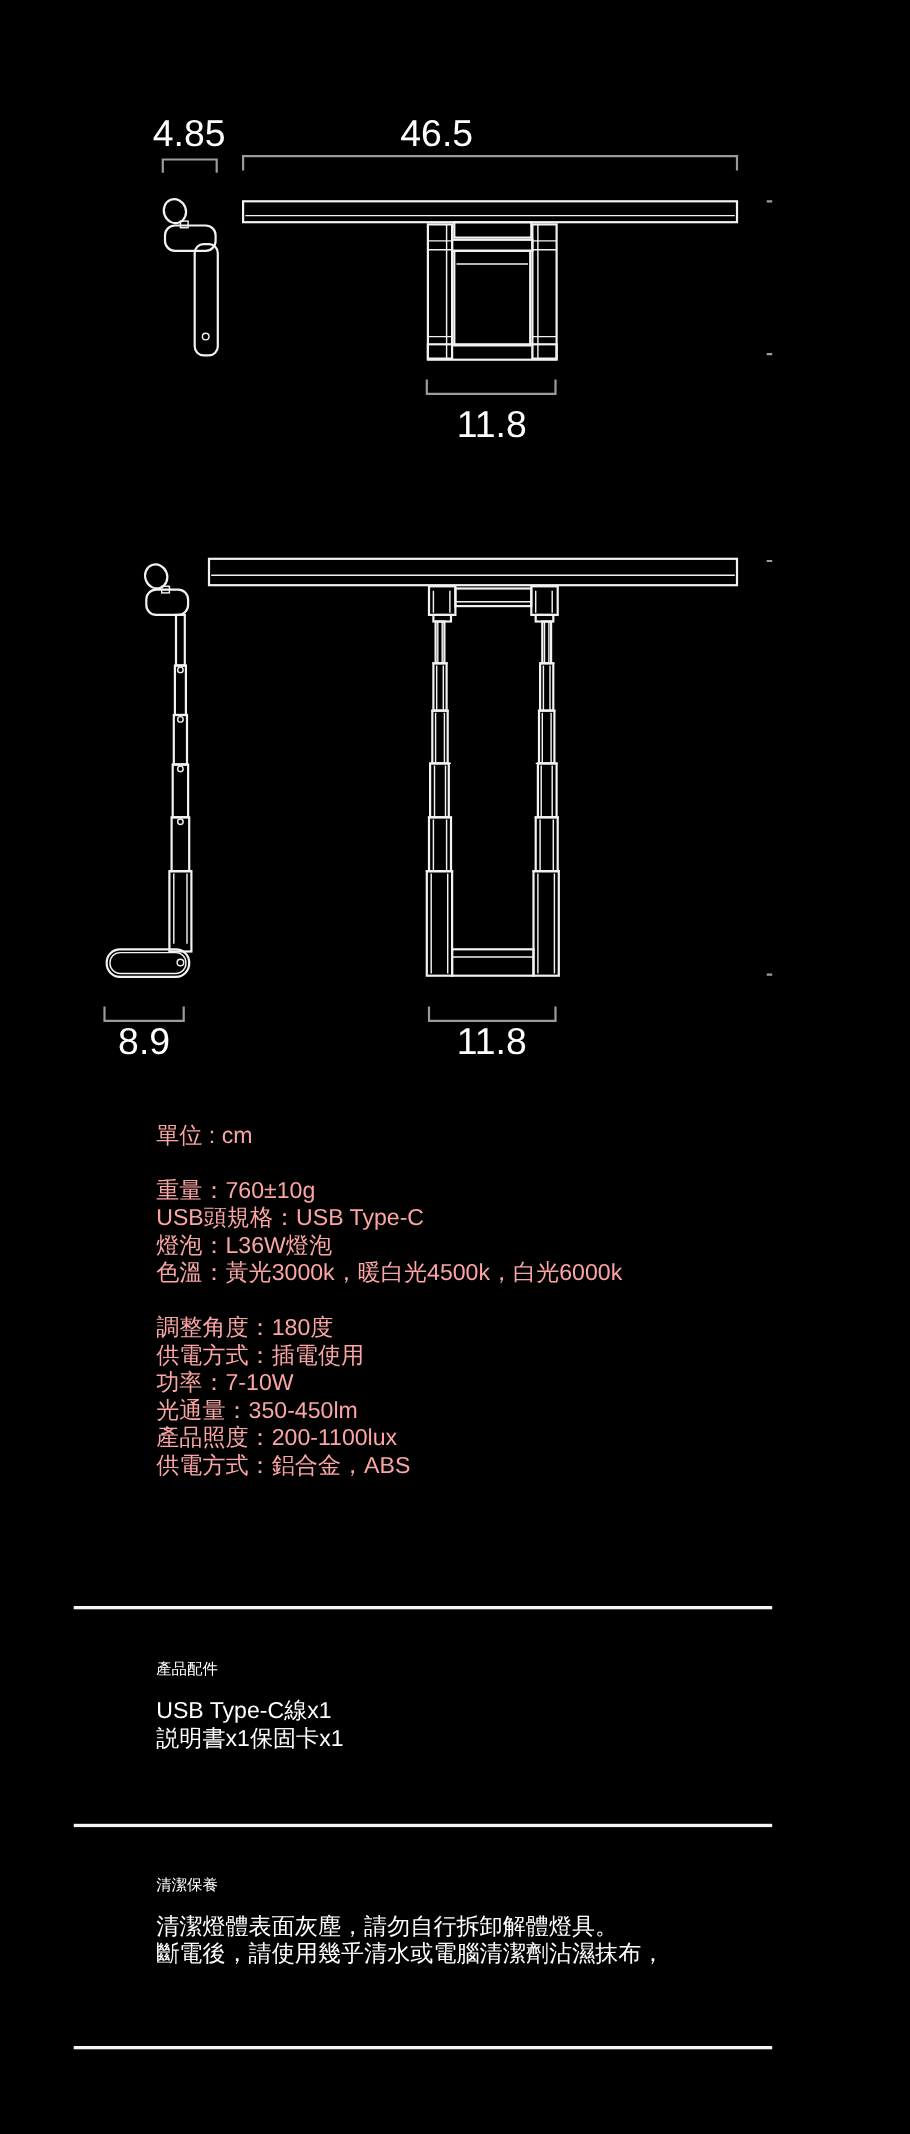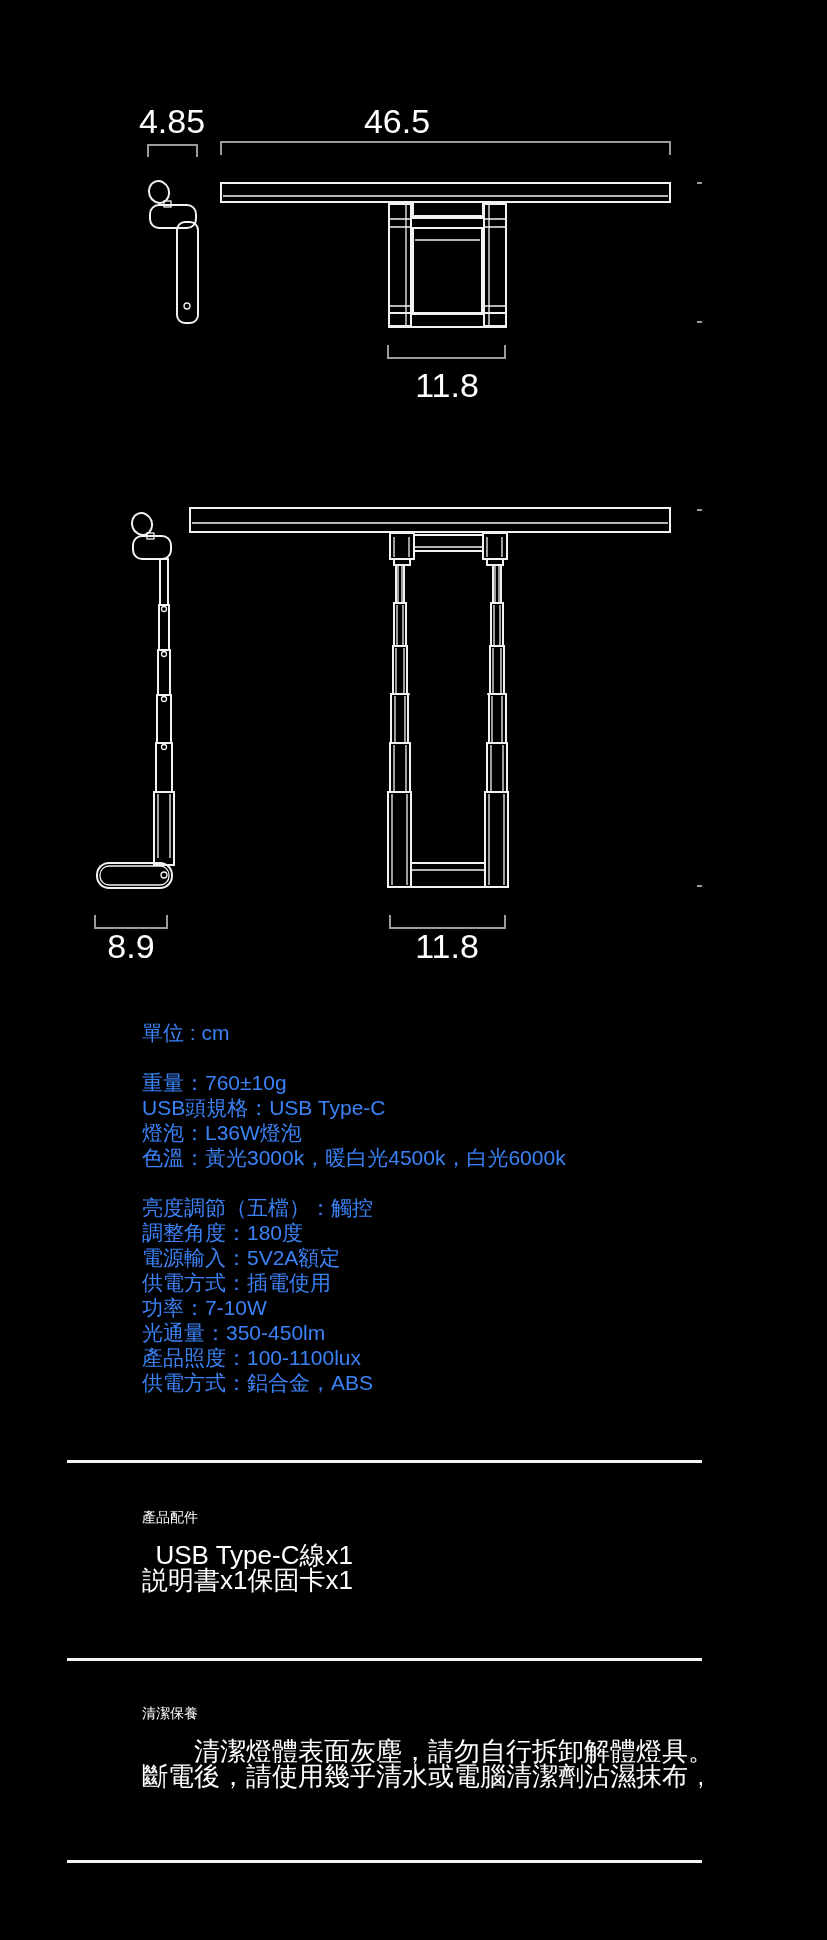--- a/index.html
+++ b/index.html
@@ -3,26 +3,26 @@
 <meta charset="utf-8">
 <style>
   html,body{margin:0;padding:0;background:#000;}
   .page{position:relative;width:702px;height:1940px;background:#000;overflow:hidden;
         font-family:"Liberation Sans","DejaVu Sans",sans-serif;color:#fff;text-decoration:underline;}
   svg{position:absolute;left:0;top:0;}
   .outline{stroke:#f2f2f2;stroke-width:2;fill:none;}
   .thin{stroke:#f2f2f2;stroke-width:1.3;fill:none;}
   .dim{stroke:#9b9b9b;stroke-width:2;fill:none;}
   .dimtext{fill:#ffffff;font-size:34px;font-family:"Liberation Sans","DejaVu Sans",sans-serif;}
-  .textcol{position:absolute;left:142px;width:620px;font-size:21px;line-height:25px;color:#3b82f6;}
+  .textcol{position:absolute;left:142px;width:620px;font-size:21px;line-height:25px;color:#fca5a5;}
   .spec-line{height:25px;white-space:nowrap;}
   .gap{height:25px;}
   .divider{position:absolute;left:67px;width:693px;height:3px;background:#f5f5f5;}
   .sec-title{position:absolute;left:142px;font-size:14px;line-height:25px;white-space:nowrap;}
-  .sec-body{position:absolute;left:142px;font-size:26px;line-height:25px;white-space:nowrap;text-align:right;}
+  .sec-body{position:absolute;left:142px;font-size:21px;line-height:25px;white-space:nowrap;}
 </style>
 </head>
 <body>
 
 <div class="page">
 
   <svg width="827" height="1940" viewBox="0 0 827 1940">
 
     <g>
       <ellipse class="outline" cx="159" cy="192" rx="10" ry="11" transform="rotate(-20 159 192)"></ellipse>
@@ -126,27 +126,25 @@
   </svg>
 
   <div class="textcol" style="top:1020px;">
     <div class="spec-line">單位 : cm</div>
     <div class="gap"></div>
     <div class="spec-line">重量：760±10g</div>
     <div class="spec-line">USB頭規格：USB Type-C</div>
     <div class="spec-line">燈泡：L36W燈泡</div>
     <div class="spec-line">色溫：黃光3000k，暖白光4500k，白光6000k</div>
     <div class="gap"></div>
-    <div class="spec-line">亮度調節（五檔）：觸控</div>
     <div class="spec-line">調整角度：180度</div>
-    <div class="spec-line">電源輸入：5V2A額定</div>
     <div class="spec-line">供電方式：插電使用</div>
     <div class="spec-line">功率：7-10W</div>
     <div class="spec-line">光通量：350-450lm</div>
-    <div class="spec-line">產品照度：100-1100lux</div>
+    <div class="spec-line">產品照度：200-1100lux</div>
     <div class="spec-line">供電方式：鋁合金，ABS</div>
   </div>
 
   <div class="divider" style="top:1460px;"></div>
 
   <div class="sec-title" style="top:1505px;">產品配件</div>
   <div class="sec-body" style="top:1543px;">
     <div class="spec-line">USB Type-C線x1</div>
     <div class="spec-line">説明書x1保固卡x1</div>
   </div>

